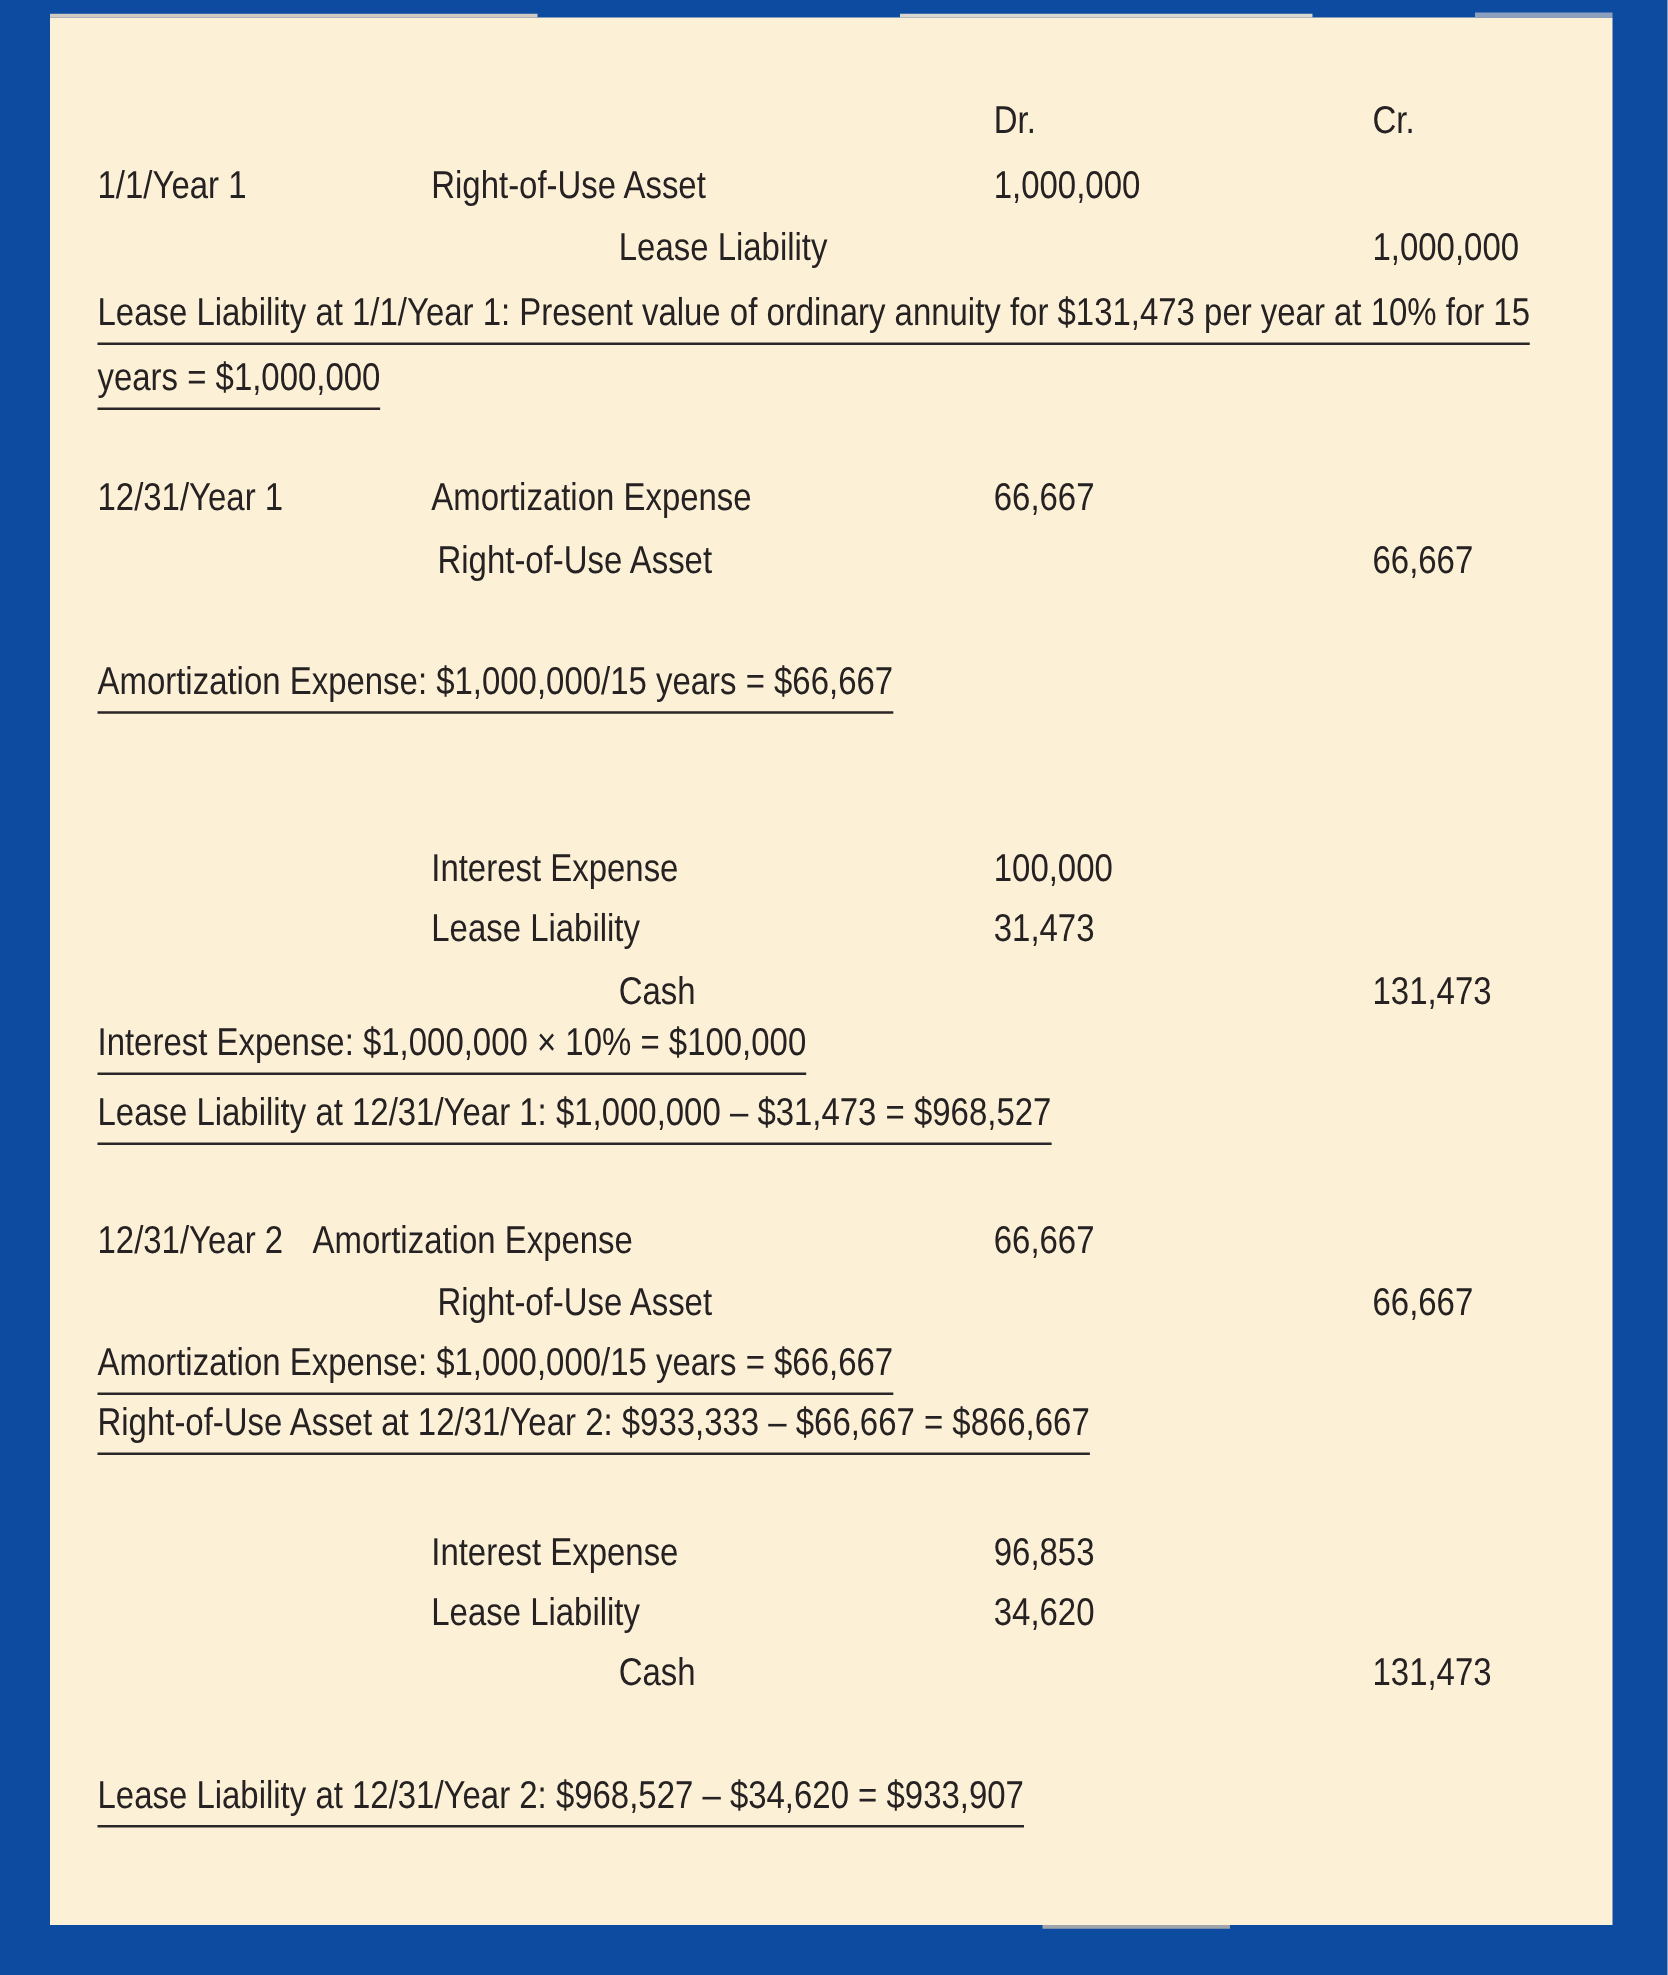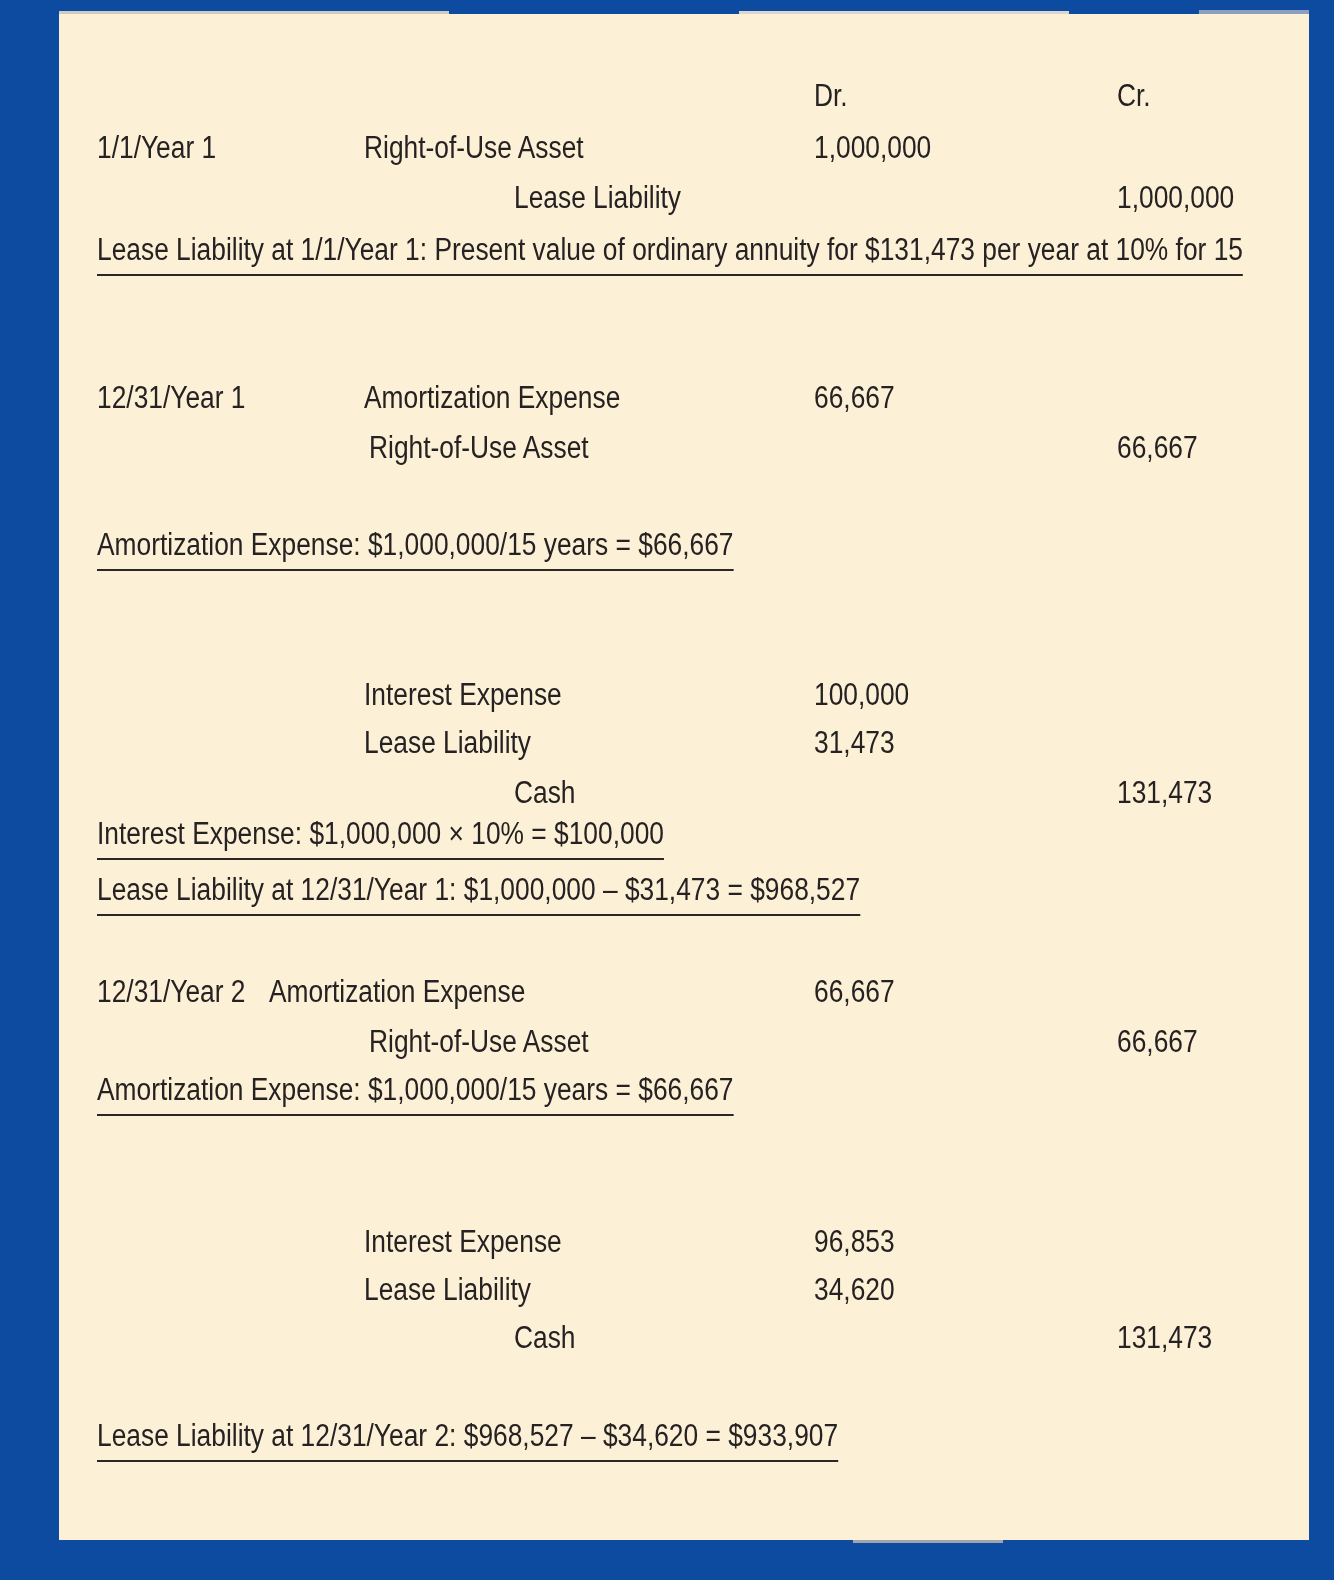--- a/index.html
+++ b/index.html
@@ -5,21 +5,20 @@
   html,body{margin:0;padding:0;}
   body{
     width:1334px;height:1580px;position:relative;overflow:hidden;
     background:#0d4ba0;
     font-family:"Liberation Sans","DejaVu Sans",sans-serif;
     color:#262122;
   }
   .panel{
     position:absolute;left:40px;top:14px;width:1250px;height:1526px;
     background:#fcf1d6;
-    margin-left:19px;
   }
   .row{position:absolute;left:0;width:100%;height:42px;font-size:31px;line-height:36px;}
   .cell{
     position:absolute;top:0;display:inline-block;white-space:nowrap;
     transform:scaleX(0.85);transform-origin:0 0;
   }
   .x-date{left:38px;}
   .x-acct{left:305px;}
   .x-acct-cr{left:310px;}
   .x-acct-tight{left:210px;}
@@ -53,20 +52,23 @@
     <span class="cell x-acct">Right-of-Use Asset</span>
     <span class="cell x-dr">1,000,000</span>
   </div>
   <div class="row" style="top:166px">
     <span class="cell x-deep">Lease Liability</span>
     <span class="cell x-cr">1,000,000</span>
   </div>
   <div class="row" style="top:218px">
     <span class="note">Lease Liability at 1/1/Year 1: Present value of ordinary annuity for $131,473 per year at 10% for 15</span>
   </div>
+  <div class="row" style="top:270px">
+    <span class="note">years = $1,000,000</span>
+  </div>
 
   <div class="row" style="top:366px">
     <span class="cell x-date">12/31/Year 1</span>
     <span class="cell x-acct">Amortization Expense</span>
     <span class="cell x-dr">66,667</span>
   </div>
   <div class="row" style="top:416px">
     <span class="cell x-acct-cr">Right-of-Use Asset</span>
     <span class="cell x-cr">66,667</span>
   </div>
@@ -98,20 +100,23 @@
     <span class="cell x-acct-tight">Amortization Expense</span>
     <span class="cell x-dr">66,667</span>
   </div>
   <div class="row" style="top:1010px">
     <span class="cell x-acct-cr">Right-of-Use Asset</span>
     <span class="cell x-cr">66,667</span>
   </div>
   <div class="row" style="top:1058px">
     <span class="note">Amortization Expense: $1,000,000/15 years = $66,667</span>
   </div>
+  <div class="row" style="top:1106px">
+    <span class="note">Right-of-Use Asset at 12/31/Year 2: $933,333 – $66,667 = $866,667</span>
+  </div>
 
   <div class="row" style="top:1210px">
     <span class="cell x-acct">Interest Expense</span>
     <span class="cell x-dr">96,853</span>
   </div>
   <div class="row" style="top:1258px">
     <span class="cell x-acct">Lease Liability</span>
     <span class="cell x-dr">34,620</span>
   </div>
   <div class="row" style="top:1306px">

